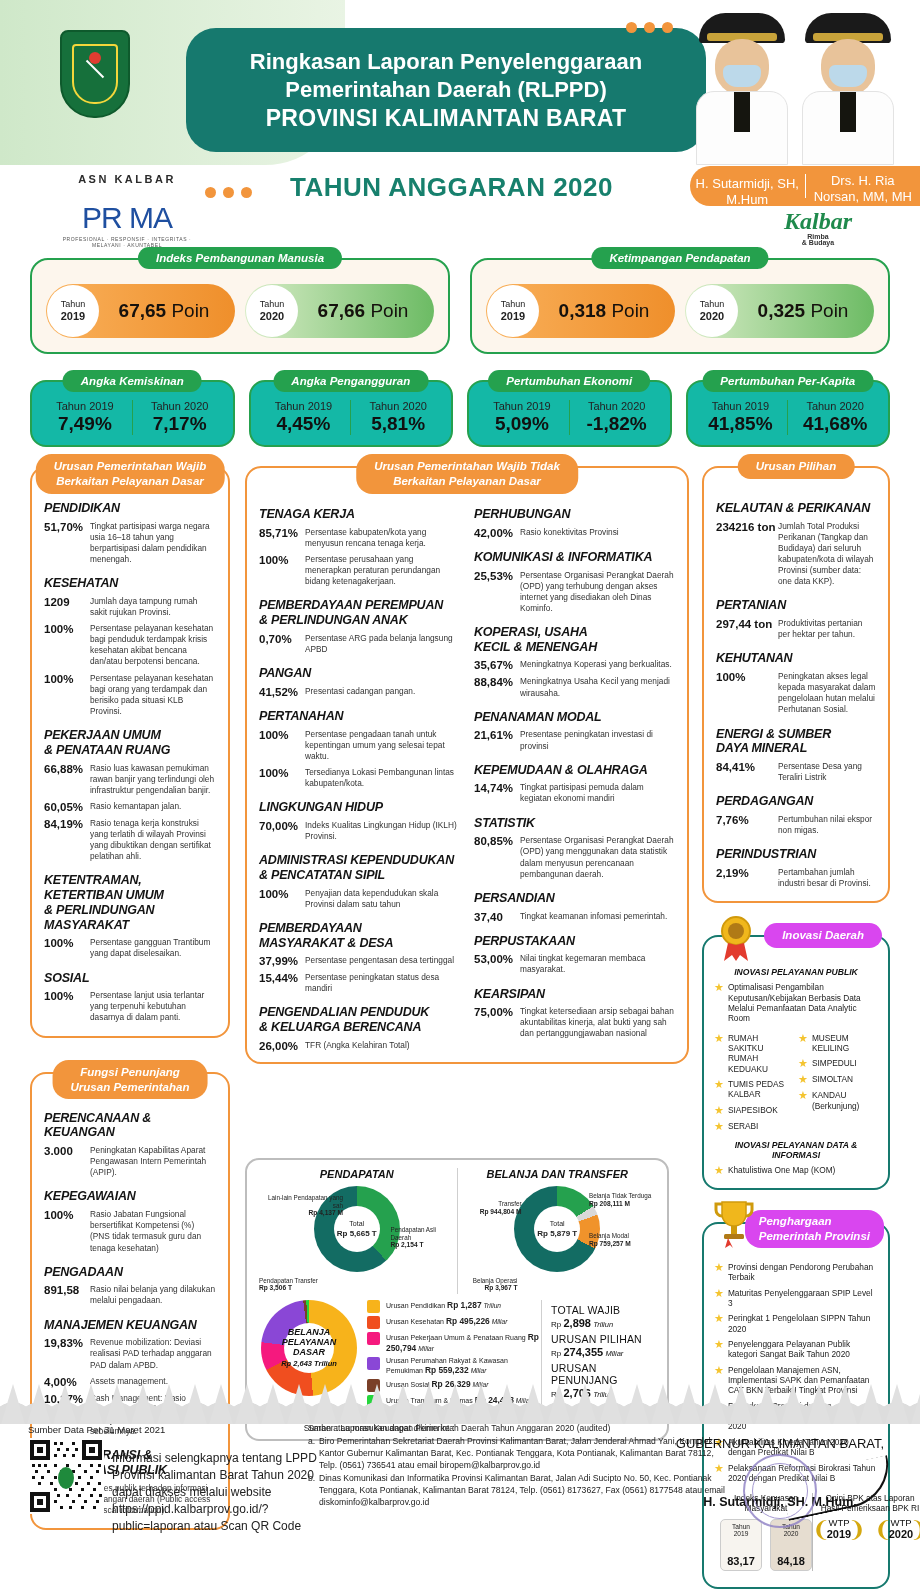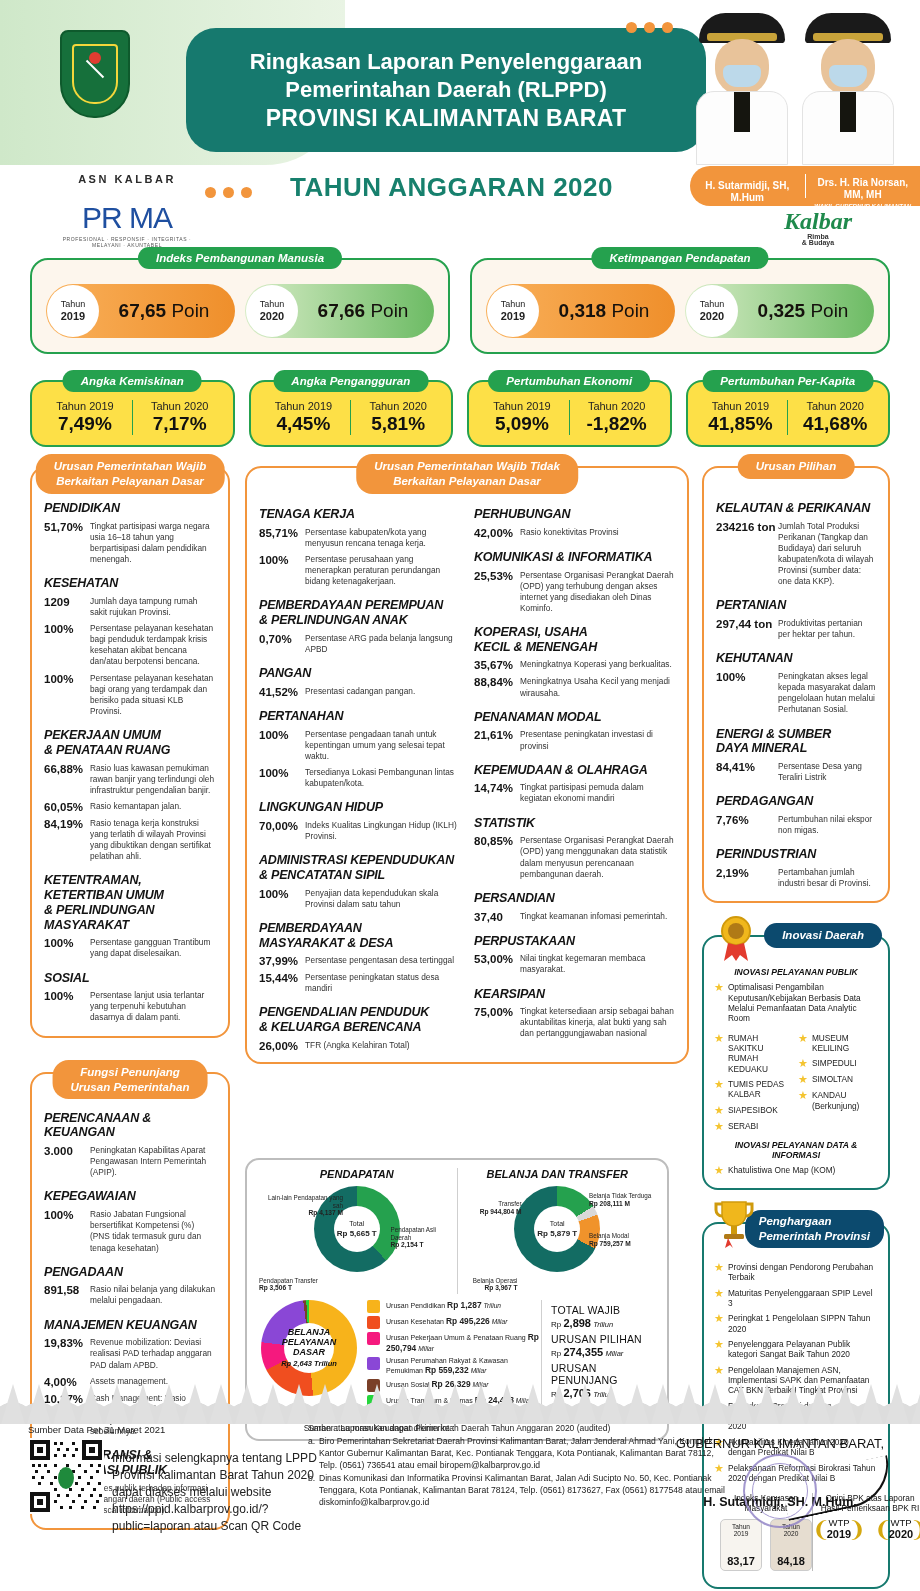--- a/index.html
+++ b/index.html
@@ -60,36 +60,36 @@
   .gov-fig .body{width:92px;height:74px;background:#fdfdfd;border-radius:18px 18px 0 0;margin-top:-4px;border:1px solid #e3e3e3;position:relative;}
   .gov-fig .body:before{content:"";position:absolute;left:50%;top:0;transform:translateX(-50%);width:16px;height:40px;background:#15150f;}
   .gov-fig-1{left:6px;}
   .gov-fig-2{left:112px;}
   .gov-names{
     position:absolute;right:0;top:166px;width:230px;height:40px;background:#f2953c;
     border-top-left-radius:22px;border-bottom-left-radius:22px;
     display:flex;align-items:center;color:#fff;
   }
   .gov-names .col{flex:1;text-align:center;padding:0 3px;}
-  .gov-names .n{font-size:10px;font-weight:bold;line-height:1.2;margin-top:20px;}
+  .gov-names .n{font-size:13px;font-weight:normal;line-height:1.2;margin-top:20px;}
   .gov-names .r{font-size:6px;font-style:italic;font-weight:bold;margin-top:2px;}
   .gov-names .divider{width:1px;height:24px;background:#fff;}
 
   .kalbar-logo{position:absolute;right:42px;top:208px;width:120px;text-align:center;}
   .kalbar-word{font-size:24px;color:#1f8a4c;font-weight:bold;font-style:italic;font-family:"Liberation Serif",serif;}
   .kalbar-sub{font-size:7px;font-weight:bold;color:#333;line-height:1.1;margin-top:-2px;}
 
   
   .pill{
     background:#25a14e;color:#fff;border-radius:16px;
     font-size:11.5px;font-style:italic;font-weight:bold;
     padding:5px 18px;display:inline-block;
   }
   .pill-orange{background:#f2953c;}
-  .pill-teal{background:#0c4a6e;}
+  .pill-teal{background:#d946ef;}
 
   
   .kpi-wrap{position:absolute;left:30px;top:258px;width:860px;}
   .kpi-row1{display:flex;gap:20px;}
   .big-card{
     flex:1;border:2.5px solid #25a14e;border-radius:18px;background:#fdf6ed;
     position:relative;padding:24px 14px 14px;
   }
   .big-card .pill-holder{position:absolute;left:50%;top:-13px;transform:translateX(-50%);white-space:nowrap;}
   .big-card .inner{display:flex;gap:10px;}
@@ -102,21 +102,21 @@
     width:52px;height:52px;border-radius:50%;background:#fff;
     display:flex;flex-direction:column;align-items:center;justify-content:center;
     font-size:9px;line-height:1.1;color:#222;margin-left:1px;z-index:2;
   }
   .chip-circle b{font-size:11px;}
   .chip-val{flex:1;text-align:center;font-size:19px;color:#15110d;font-weight:bold;padding-right:6px;}
   .chip-val .unit{font-weight:normal;}
 
   .kpi-row2{display:flex;gap:14px;margin-top:26px;}
   .sm-card{
-    flex:1;border:2.5px solid #25a14e;border-radius:16px;background:#fde047;
+    flex:1;border:2.5px solid #25a14e;border-radius:16px;background:#14b8a6;
     position:relative;padding:18px 6px 10px;
   }
   .sm-card .pill-holder{position:absolute;left:50%;top:-12px;transform:translateX(-50%);white-space:nowrap;}
   .sm-card .two{display:flex;}
   .sm-card .half{flex:1;text-align:center;}
   .sm-card .half + .half{border-left:1.5px solid #25a14e;}
   .sm-card .yr{font-size:11px;color:#222;}
   .sm-card .pv{font-size:19px;font-weight:bold;color:#111;margin-top:1px;}
 
   

